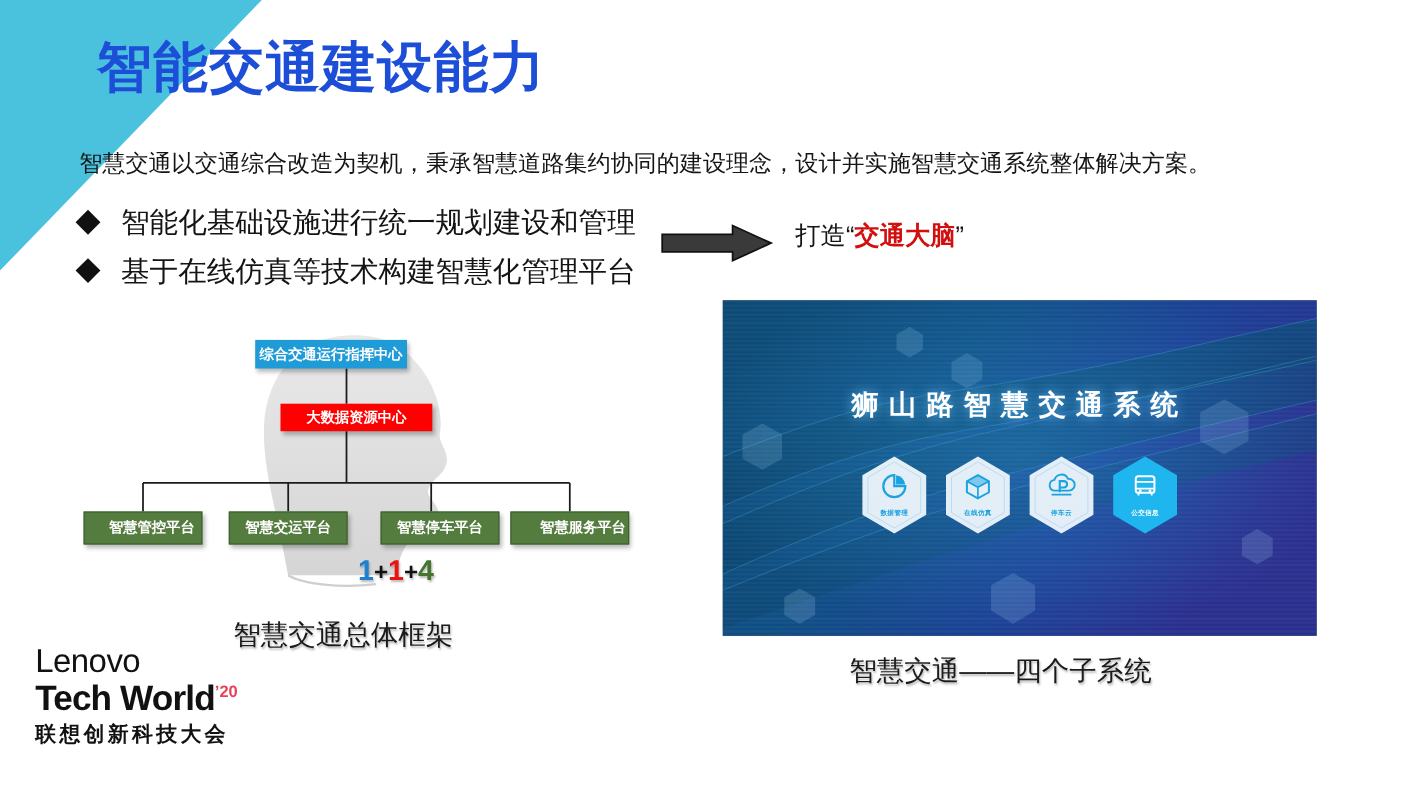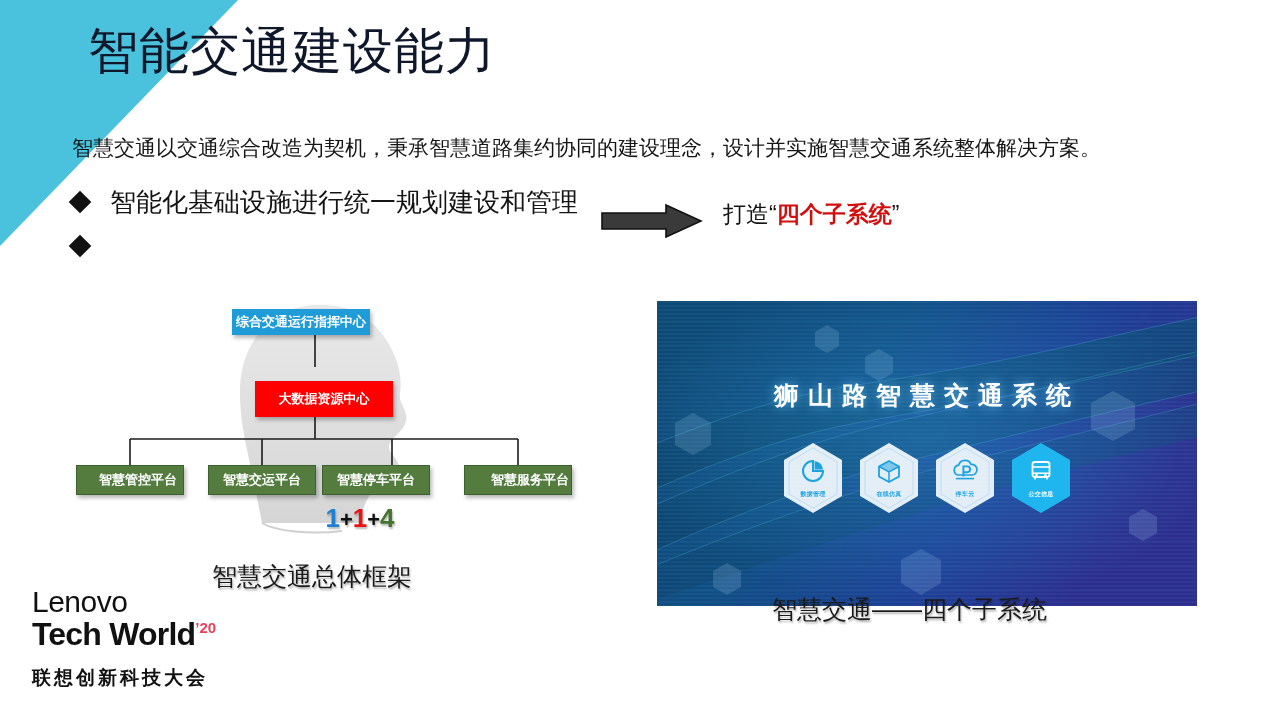--- a/index.html
+++ b/index.html
@@ -20,24 +20,24 @@
     position: absolute;
     left: 0; top: 0;
     width: 240px; height: 248px;
     overflow: hidden;
   }
   .corner-triangle svg { display: block; }
 
   
   .slide-title {
     position: absolute;
-    left: 88px; top: 24px;
+    left: 88px; top: 34px;
     font-size: 50px;
-    font-weight: 400;
-    color: #0f172a;
+    font-weight: 700;
+    color: #1d4ed8;
     letter-spacing: 1px;
     line-height: 1.1;
     white-space: nowrap;
   }
 
   
   .intro-line {
     position: absolute;
     left: 72px; top: 134px;
     width: 1190px;
@@ -107,35 +107,34 @@
     white-space: nowrap;
   }
   .fw-box-blue {
     left: 172px; top: 14px;
     width: 138px; height: 26px;
     background: #1f9cd8;
     font-size: 13px;
   }
   .fw-box-red {
     left: 195px; top: 72px;
-    width: 138px; height: 36px;
+    width: 138px; height: 25px;
     background: #fe0000;
     font-size: 13px;
-    margin-top: 14px;
   }
   .fw-leaf {
     top: 170px;
     height: 30px;
     background: #537c3e;
     font-size: 13px;
     border: 1px solid #3e5f2e;
   }
   .leaf-0 { left: 16px;  width: 108px; padding-left: 16px; }
   .leaf-1 { left: 148px; width: 108px; }
-  .leaf-2 { left: 262px; width: 108px; }
+  .leaf-2 { left: 286px; width: 108px; }
   .leaf-3 { left: 404px; width: 108px; padding-left: 24px; }
 
   .equation {
     position: absolute;
     left: 205px; top: 208px;
     width: 190px;
     text-align: center;
     font-size: 26px;
     font-weight: bold;
     text-shadow: 1px 2px 2px rgba(0,0,0,0.28);
@@ -155,21 +154,20 @@
   .caption-left  { left: 212px; top: 560px; }
   .caption-right { left: 772px; top: 593px; }
 
   
   .photo-panel {
     position: absolute;
     left: 657px; top: 273px;
     width: 540px; height: 305px;
     overflow: hidden;
     background: #0c2c57;
-    margin-top: 28px;
   }
   .photo-panel .bg { position: absolute; left:0; top:0; }
 
   .photo-title {
     position: absolute;
     left: 0; right: 0;
     top: 78px;
     text-align: center;
     color: #ffffff;
     font-size: 25px;
@@ -230,21 +228,21 @@
     white-space: nowrap;
   }
   .logo-tw sup {
     color: #e8415a;
     font-size: 15px;
     font-weight: bold;
     vertical-align: super;
     letter-spacing: 0;
   }
   .logo-cn {
-    margin-top: 14px;
+    margin-top: 4px;
     font-size: 19px;
     font-weight: bold;
     color: #111111;
     letter-spacing: 3px;
   }
 </style>
 </head>
 <body>
 
 <div class="corner-triangle">
@@ -257,30 +255,31 @@
 
 <div class="intro-line">智慧交通以交通综合改造为契机，秉承智慧道路集约协同的建设理念，设计并实施智慧交通系统整体解决方案。</div>
 
 <div class="bullet-list">
   <div class="bullet-row">
     <span class="bullet-mark"></span>
     <span class="bullet-text">智能化基础设施进行统一规划建设和管理</span>
   </div>
   <div class="bullet-row">
     <span class="bullet-mark"></span>
+    <span class="bullet-text">基于在线仿真等技术构建智慧化管理平台</span>
   </div>
 </div>
 
 <div class="callout-arrow">
   <svg width="104" height="36" viewBox="0 0 104 36">
     <polygon points="2,10 66,10 66,2 101,18 66,34 66,26 2,26" fill="#3a3a3a" stroke="#111111" stroke-width="1.6" stroke-linejoin="miter"></polygon>
   </svg>
 </div>
 <div class="callout-text">
-  <span>打造</span><span>“</span><span class="hl">四个子系统</span><span>”</span>
+  <span>打造</span><span>“</span><span class="hl">交通大脑</span><span>”</span>
 </div>
 
 <div class="framework">
 
   <svg width="560" height="250" viewBox="0 0 560 250">
     <defs>
       <linearGradient id="headGrad" x1="0" y1="0" x2="0" y2="1">
         <stop offset="0%" stop-color="#e8e8e8"></stop>
         <stop offset="100%" stop-color="#d3d3d3"></stop>
       </linearGradient>

